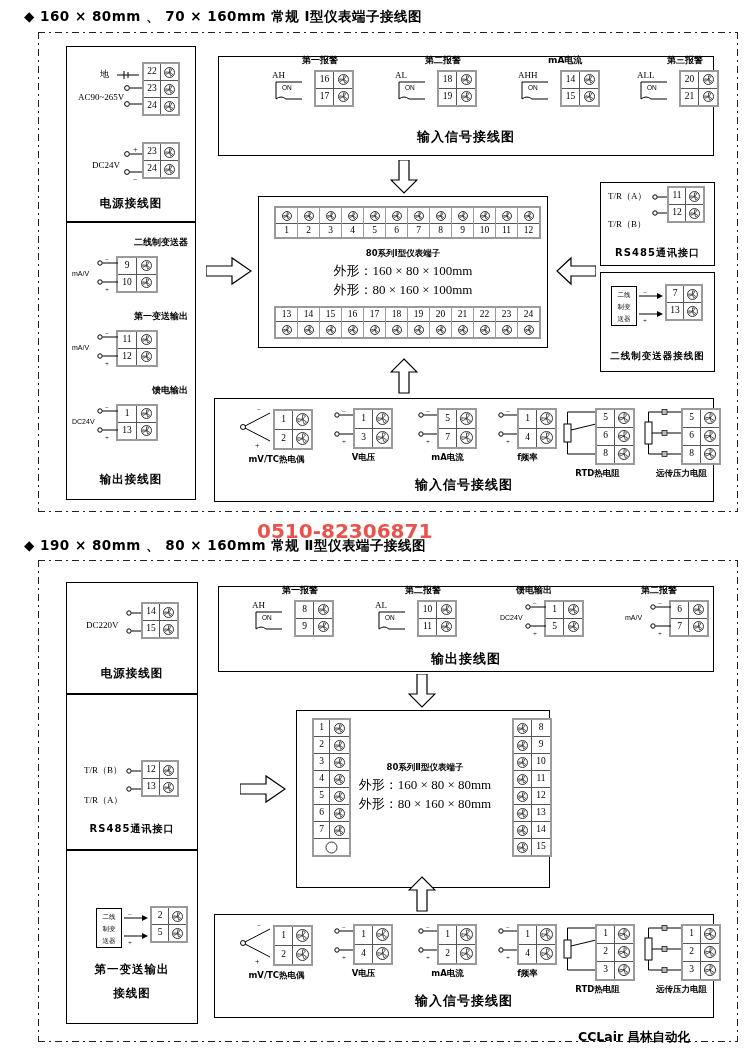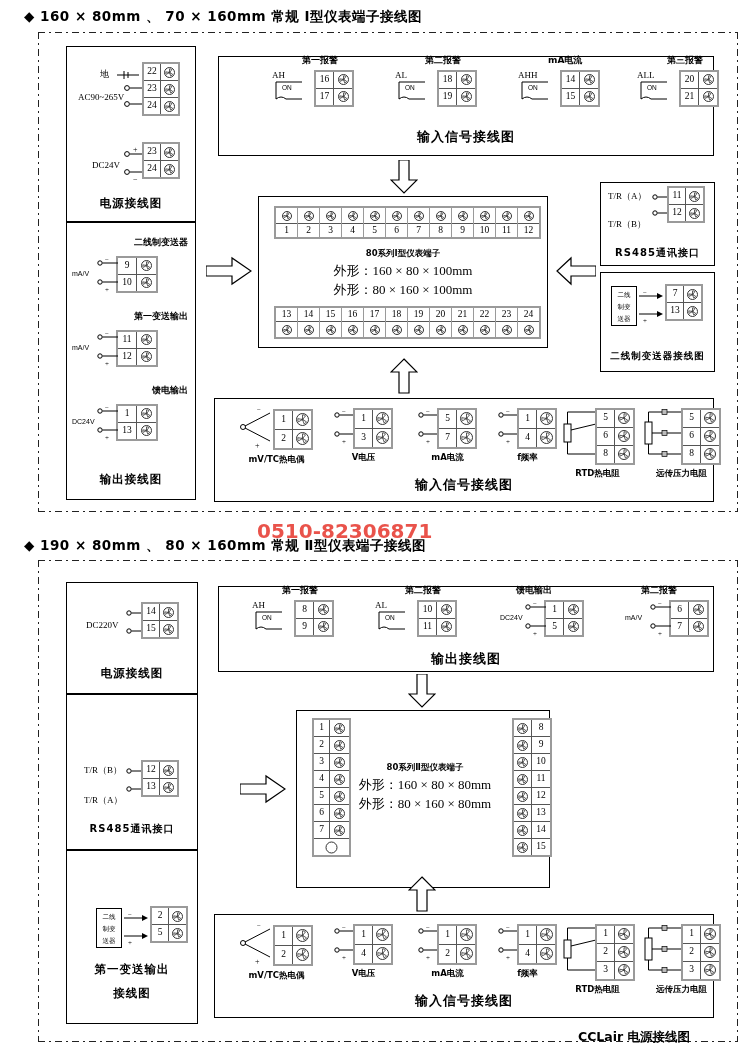--- a/index.html
+++ b/index.html
@@ -1922,13 +1922,13 @@
               </svg>
             </div>
           </div>
         </div>
       </div>
     </div>
     <div class="cap" style="text-align:center;margin-top:2px;font-size:8.5px;">远传压力电阻</div>
   </div>
 <div class="abs boxlabel" style="left:214px;top:992px;width:500px;font-size:13px;">输入信号接线图</div>
 
-<div class="abs footer" style="left:578px;top:1029px;">CCLair 电源接线图</div>
+<div class="abs footer" style="left:578px;top:1029px;">CCLair 昌林自动化</div>
 
 </body></html>

